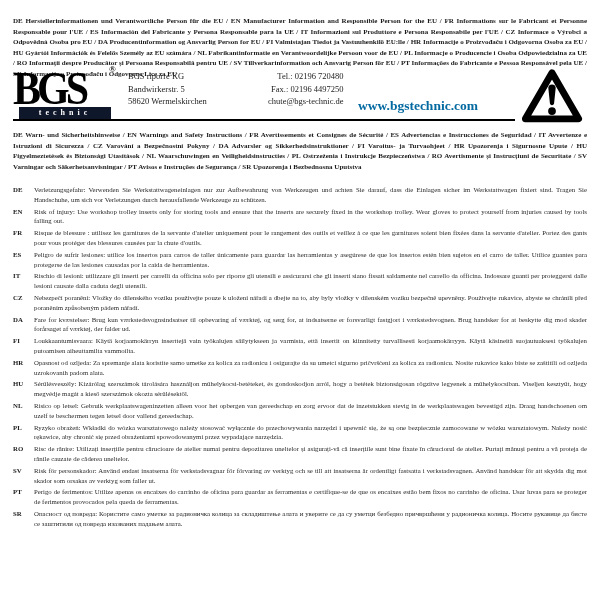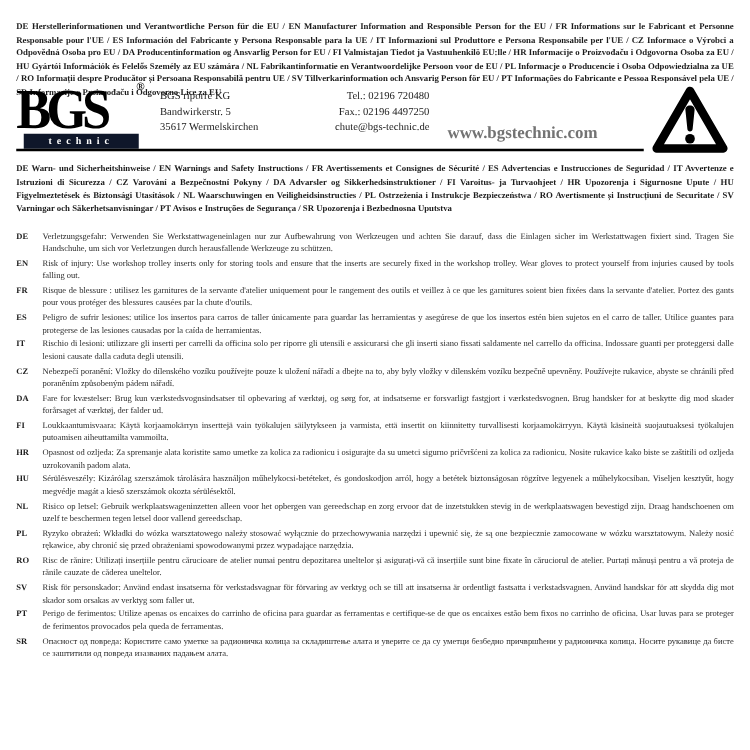--- a/index.html
+++ b/index.html
@@ -29,21 +29,21 @@
     transform:scaleY(1.08); transform-origin:top left; color:#000;
   }
   .logo-reg { position:absolute; top:-3px; left:96px; font-size:9px; font-weight:bold; letter-spacing:0; }
   .logo-bar {
     position:absolute; left:6px; bottom:2px; width:92px; height:12px;
     background:#0f172a; color:#fff; font-size:8px; letter-spacing:4px;
     text-align:center; line-height:12px; font-weight:bold;
   }
   .addr { position:absolute; left:115px; top:3px; font-size:8.5px; line-height:12.5px; color:#1c1c1c; }
   .contact { position:absolute; left:255px; top:3px; font-size:8.5px; line-height:12.5px; color:#1c1c1c;text-align:right; }
-  .website { position:absolute; left:345px; top:31px; font-size:13.5px; font-weight:bold; color:#737373; }
+  .website { position:absolute; left:345px; top:31px; font-size:13.5px; font-weight:bold; color:#0369a1; }
   .triangle { position:absolute; left:508px; top:0px; }
 
   .rule { position:absolute; top:119px; left:13px; width:502px; height:2px; background:#000; }
 
   .section-header { position:absolute; top:130px; left:13px; right:13px; }
 
   .warnings { position:absolute; top:185px; left:13px; right:13px; }
   .warning-row { display:flex; margin-bottom:2px; }
   .warning-code {
     flex:0 0 16px; margin-right:5px;
@@ -64,21 +64,21 @@
 
     <div class="logo">
       <div class="logo-big">BGS</div>
       <div class="logo-reg">®</div>
       <div class="logo-bar">technic</div>
     </div>
 
     <div class="addr">
       <div>BGS riporre KG</div>
       <div>Bandwirkerstr. 5</div>
-      <div>35617 Wermelskirchen</div>
+      <div>58620 Wermelskirchen</div>
     </div>
 
     <div class="contact">
       <div>Tel.: 02196 720480</div>
       <div>Fax.: 02196 4497250</div>
       <div>chute@bgs-technic.de</div>
     </div>
 
     <div class="website">www.bgstechnic.com</div>
 

